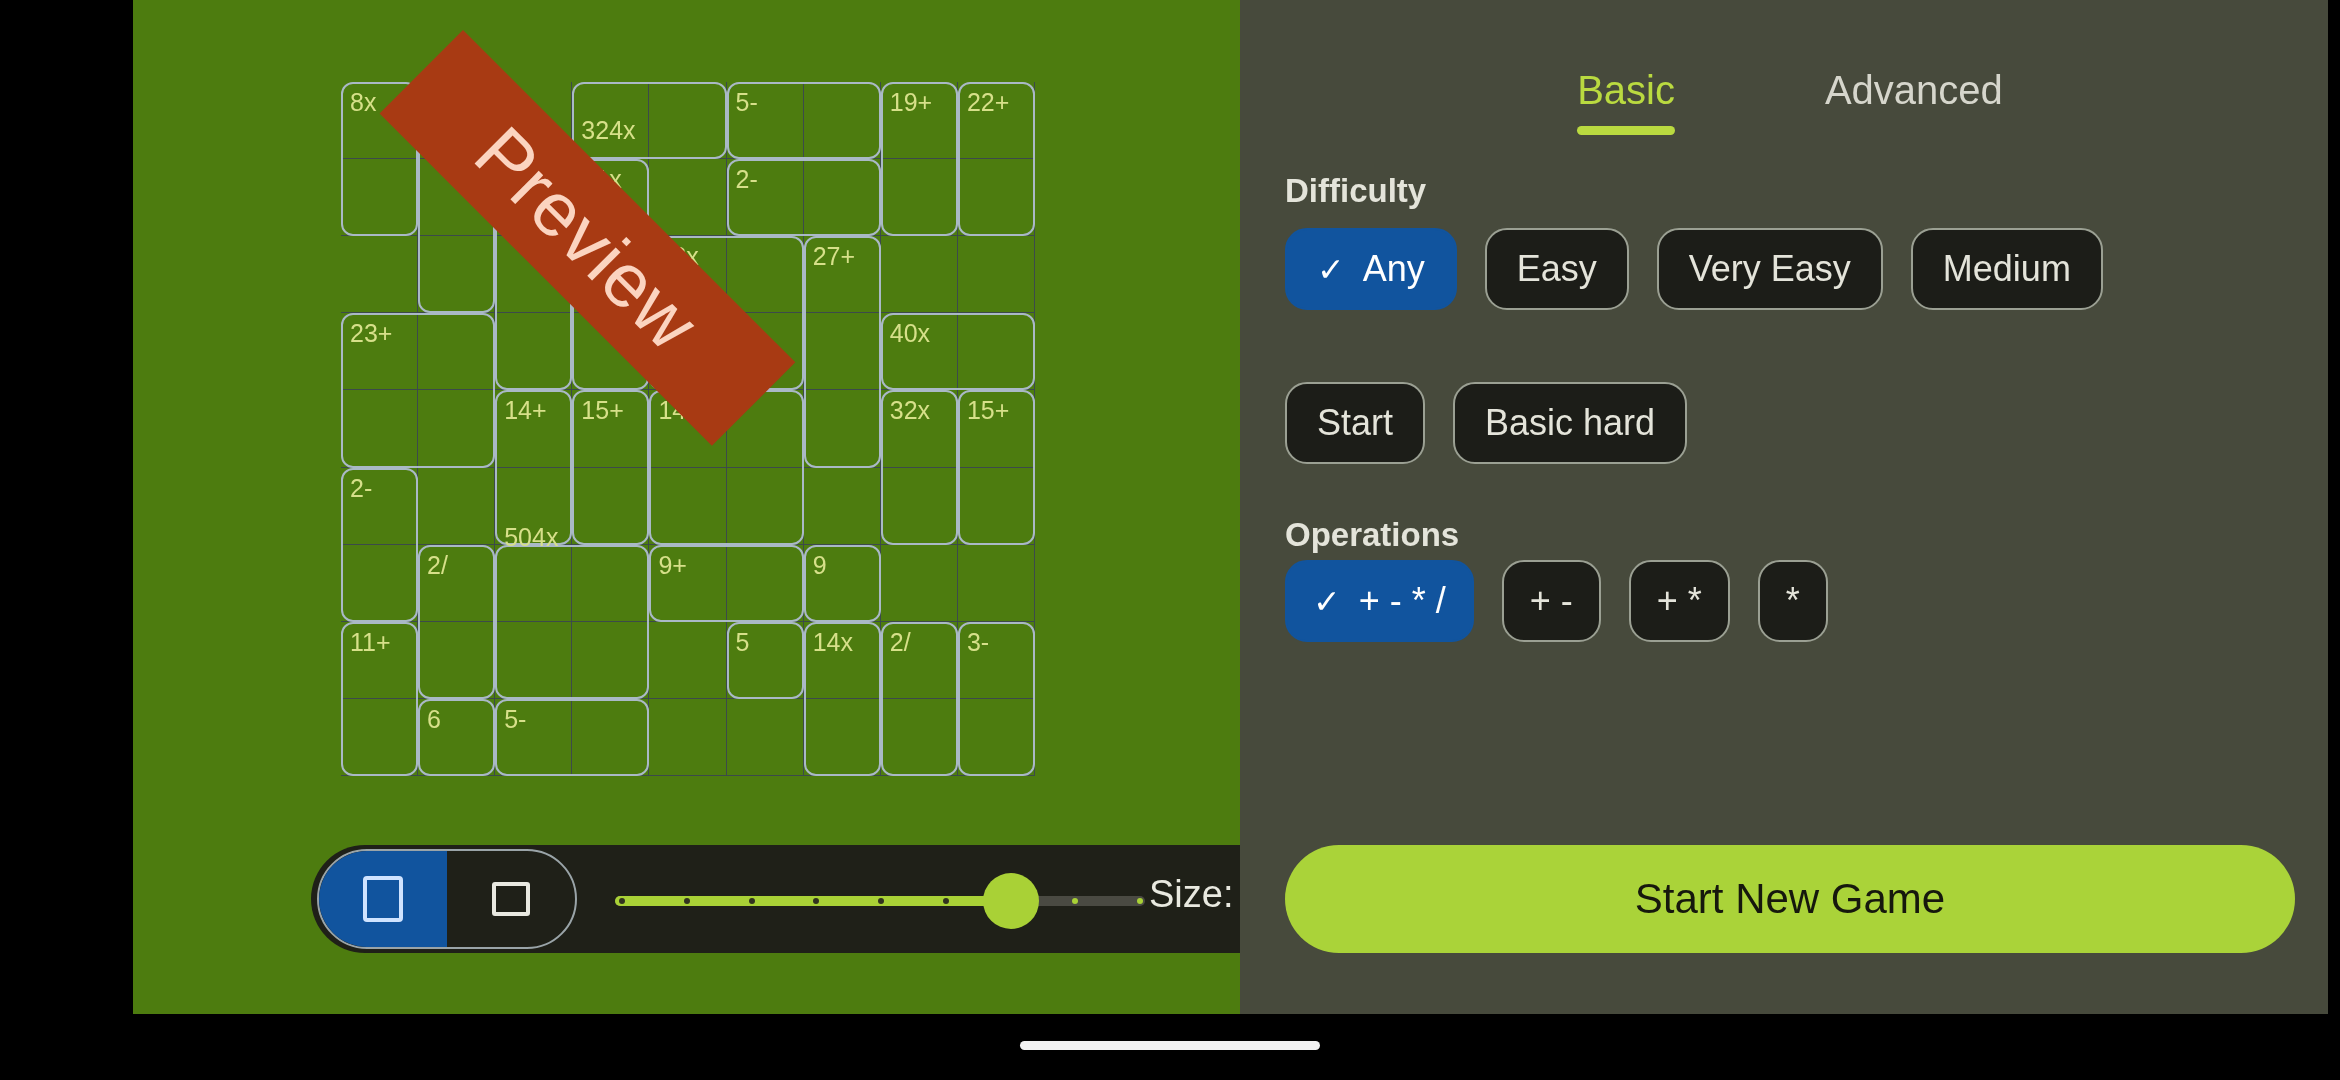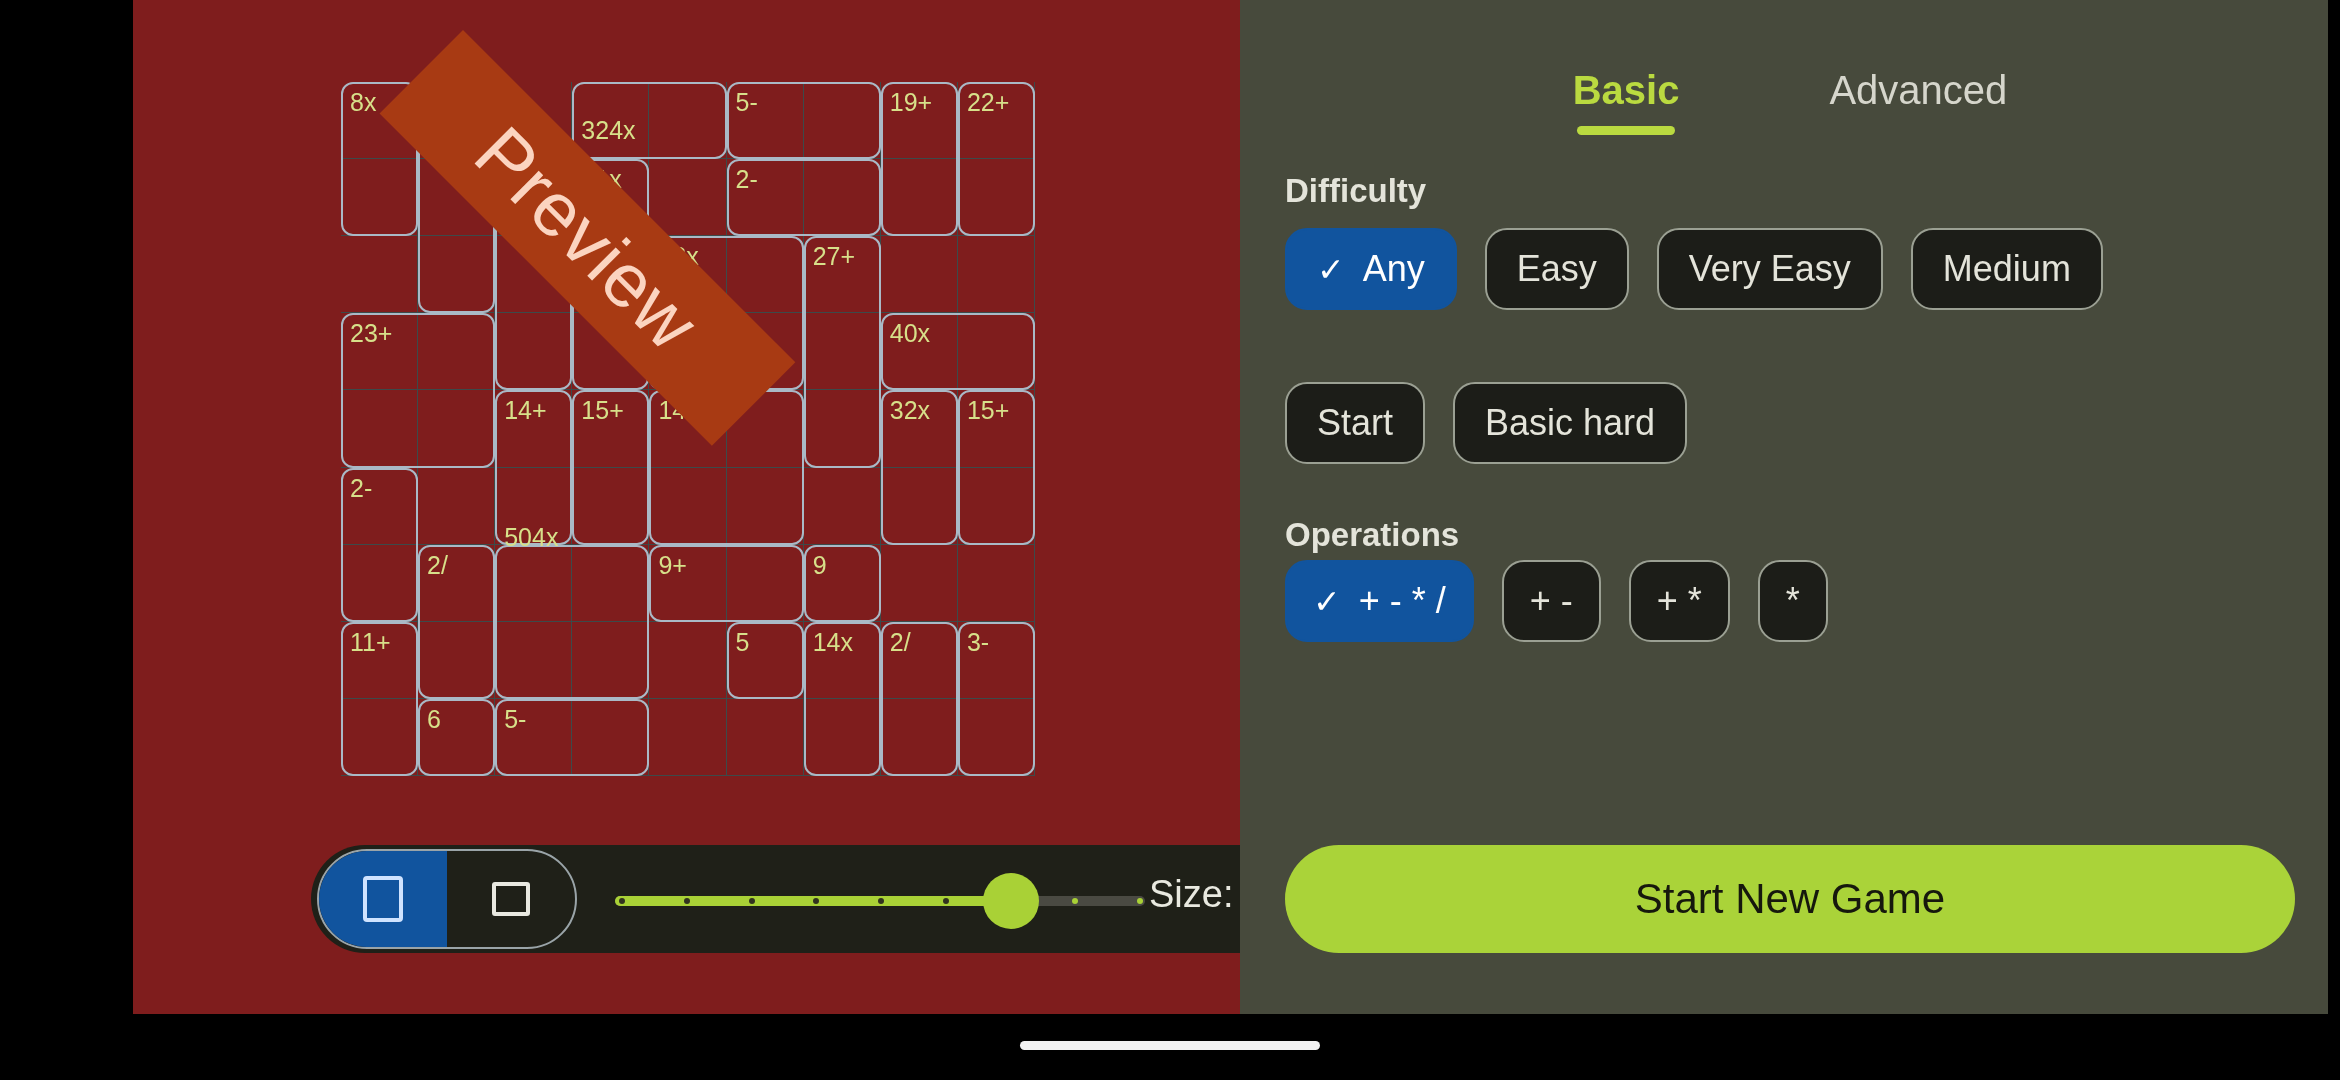--- a/index.html
+++ b/index.html
@@ -12,21 +12,21 @@
   #app {
     position: relative;
     width: 2340px; height: 1080px;
     background: #000000;
   }
   
   .left-pane {
     position: absolute;
     left: 133px; top: 0px;
     width: 1107px; height: 1014px;
-    background: #7f1d1d;
+    background: #4d7c0f;
     overflow: hidden;
   }
   .grid-wrap {
     position: absolute;
     left: 208px; top: 82px;
     width: 694px; height: 694px;
   }
   .kgrid {
     position: relative;
     width: 694px; height: 694px;
@@ -169,21 +169,21 @@
     justify-content: center;
     gap: 150px;
   }
   .tab {
     position: relative;
     font-size: 40px;
     color: #d6d6cc;
     padding-bottom: 22px;
     font-family: "Liberation Sans", sans-serif;
   }
-  .tab.active { color: #bada40; font-weight: bold; }
+  .tab.active { color: #bada40; }
   .tab.active::after {
     content: "";
     position: absolute;
     left: 50%; bottom: 0;
     transform: translateX(-50%);
     width: 98px; height: 9px;
     border-radius: 5px;
     background: #bada40;
   }
   .section-title {

